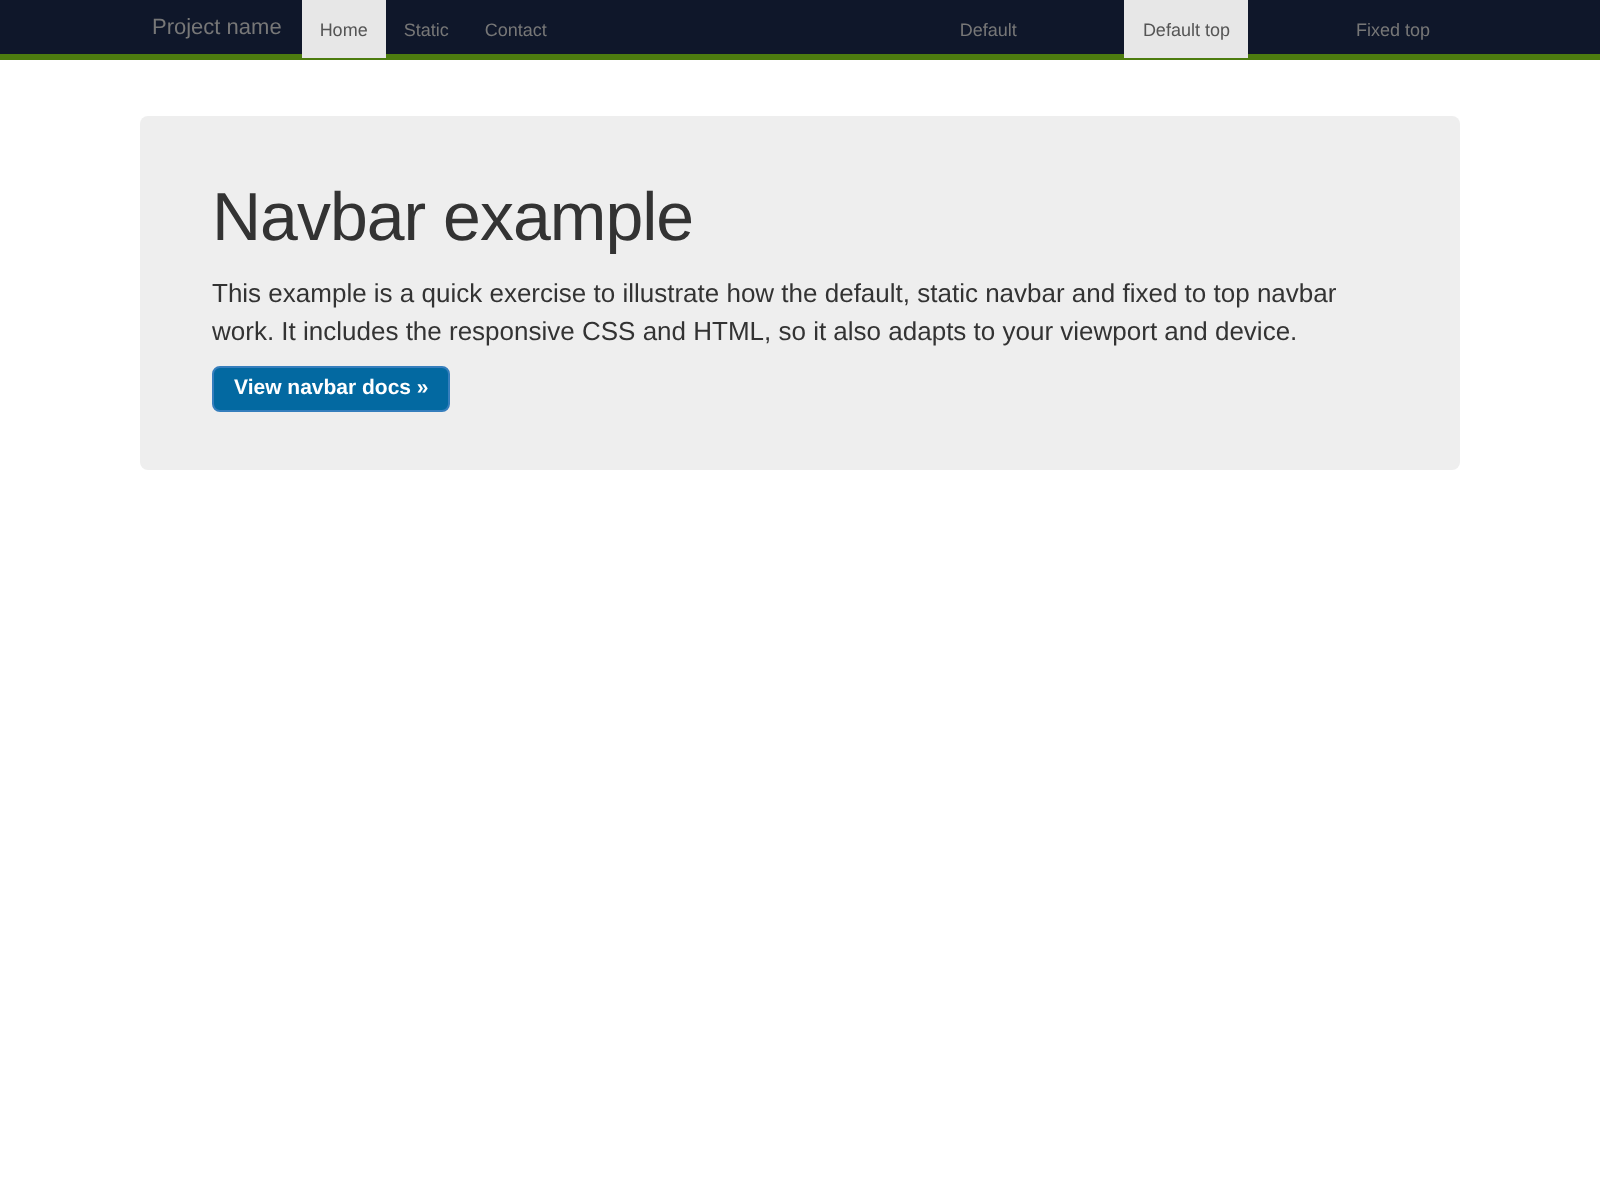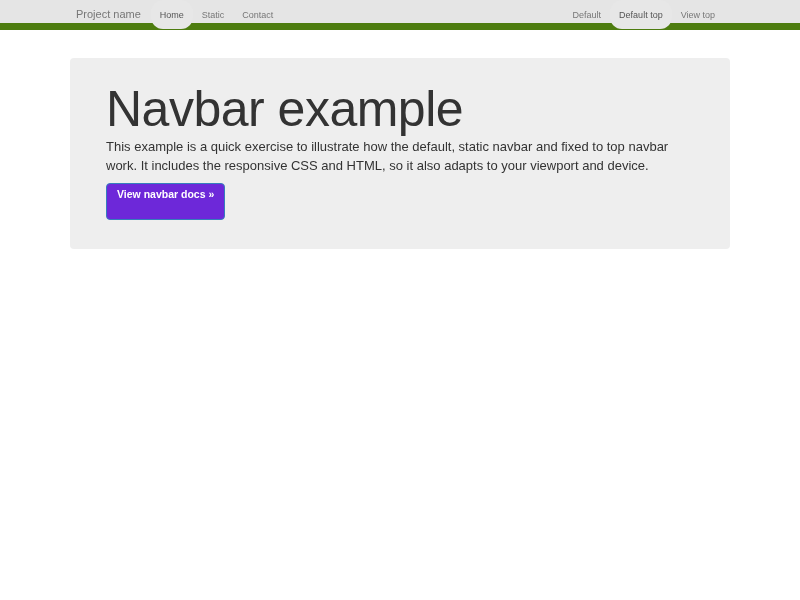--- a/index.html
+++ b/index.html
@@ -6,56 +6,55 @@
   html, body { width: 800px; height: 600px; }
   body {
     background: #ffffff;
     font-family: "Liberation Sans", sans-serif;
     overflow: hidden;
   }
 
   
   .navbar {
     height: 30px;
-    background: #e5e5e5;
-    border-bottom: 7px solid #4d7c0f;
+    background: #0f172a;
+    border-bottom: 3px solid #4d7c0f;
   }
   .navbar-inner {
     width: 648px;
     height: 29px;
     margin: 0 auto;
     display: flex;
     align-items: stretch;
   }
   .brand {
     font-size: 11px;
     color: #777777;
     line-height: 29px;
     padding-right: 4px;
     text-decoration: none;
     white-space: nowrap;
     cursor: pointer;
   }
   .nav { display: flex; align-items: stretch; }
   .nav-left { margin-left: 6px; }
-  .nav-right { margin-left: auto; }
+  .nav-right { margin-left: auto; gap: 45px; }
   .nav-item {
     display: flex;
     align-items: center;
     font-size: 9px;
     color: #777777;
     padding: 0 9px;
     text-decoration: none;
     white-space: nowrap;
     cursor: pointer;
   }
   .nav-item.active {
     background: #e7e7e7;
     color: #555555;
-    border-radius: 12px;
   }
   .caret {
     display: inline-block;
     width: 0; height: 0;
     border-top: 3px solid #777777;
     border-left: 3px solid transparent;
     border-right: 3px solid transparent;
     margin-left: 4px;
   }
 
@@ -64,41 +63,41 @@
     width: 660px;
     margin: 28px auto 0;
   }
   .jumbotron {
     background: #eeeeee;
     border-radius: 4px;
     padding: 24px 36px 29px;
     color: #333333;
   }
   .jumbotron h1 {
-    font-size: 50px;
+    font-size: 34px;
     font-weight: 500;
     letter-spacing: -0.5px;
     line-height: 42px;
     margin: 6px 0 8px;
   }
   .jumbotron p {
     font-size: 13px;
     line-height: 18.75px;
     margin-bottom: 7px;
     color: #333333;
   }
   .btn-primary {
     display: inline-block;
-    background: #6d28d9;
+    background: #0369a1;
     border: 1px solid #357ebd;
     color: #ffffff;
     font-size: 10.5px;
     font-weight: bold;
     line-height: 1;
-    padding: 5px 10px 20px;
+    padding: 5px 10px 6px;
     border-radius: 4px;
     text-decoration: none;
     cursor: pointer;
   }
 </style>
 </head>
 <body>
 
 <nav class="navbar">
   <div class="navbar-inner">
@@ -106,21 +105,21 @@
 
     <div class="nav nav-left">
       <a class="nav-item active">Home</a>
       <a class="nav-item">Static</a>
       <a class="nav-item">Contact</a>
     </div>
 
     <div class="nav nav-right">
       <a class="nav-item">Default</a>
       <a class="nav-item active">Default top</a>
-      <a class="nav-item">View top</a>
+      <a class="nav-item">Fixed top</a>
     </div>
   </div>
 </nav>
 
 <div class="container">
   <div class="jumbotron">
     <h1>Navbar example</h1>
     <p>This example is a quick exercise to illustrate how the default, static navbar and fixed to top navbar work. It includes the responsive CSS and HTML, so it also adapts to your viewport and device.</p>
     <a class="btn-primary">View navbar docs »</a>
   </div>

